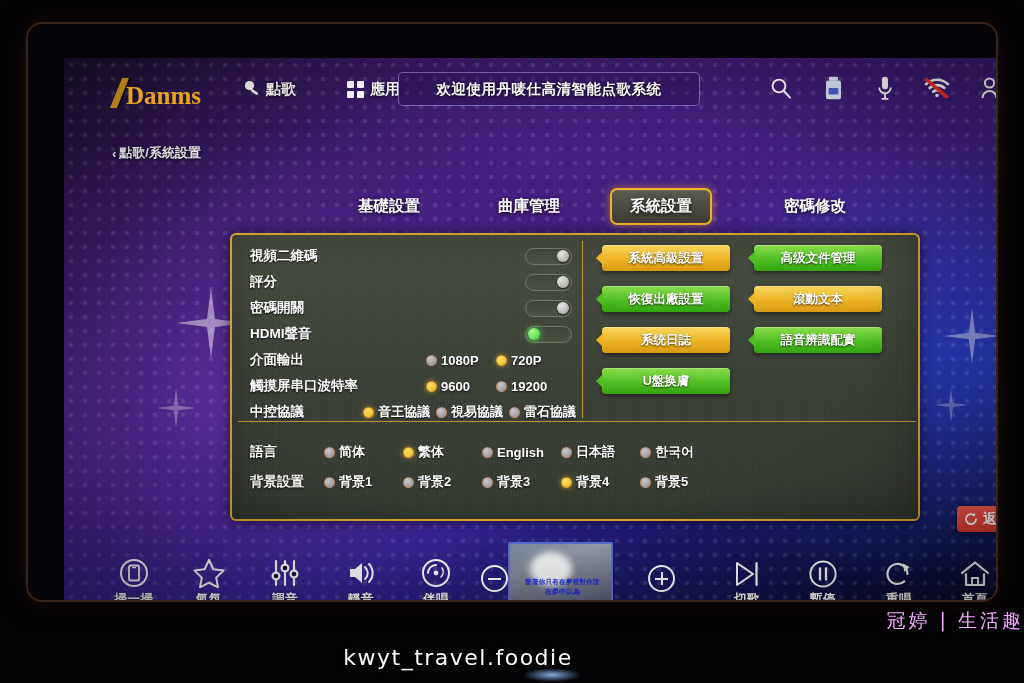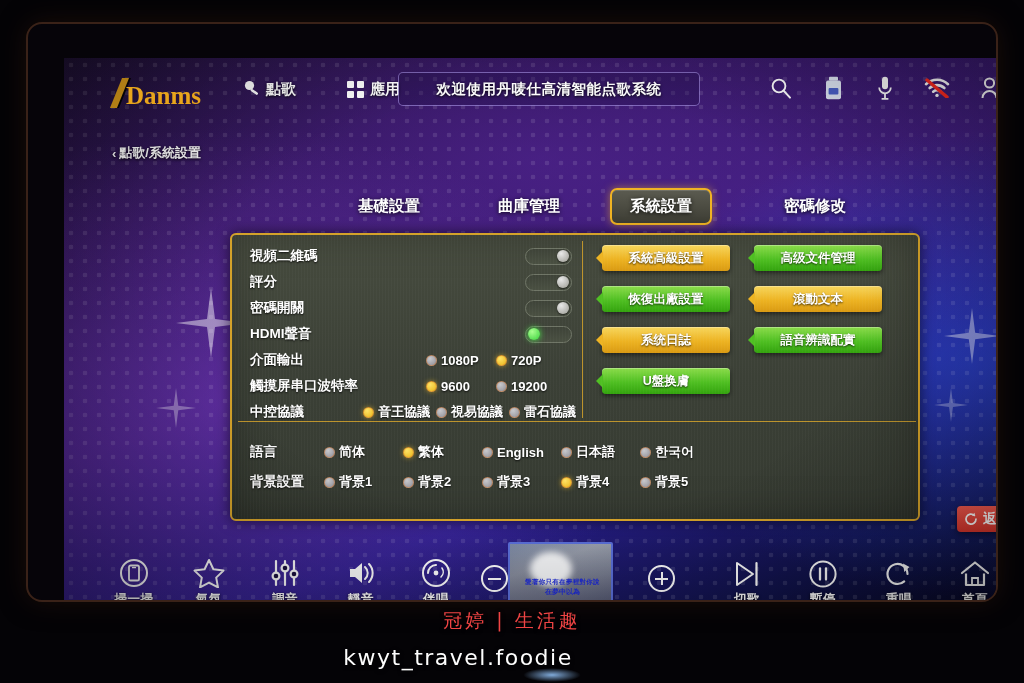--- a/index.html
+++ b/index.html
@@ -251,22 +251,22 @@
 
   .circbtn {
     position:absolute; bottom:22px; width:27px; height:27px; border-radius:50%;
     border:2px solid #fff; display:flex; align-items:center; justify-content:center;
     cursor:pointer;
   }
   .circbtn .bar { background:#fff; position:absolute; }
 
   
   #wm1 {
-    position:absolute; left:0; top:608px; width:1024px; text-align:center;
-    color:#ef4444; font-size:19px; letter-spacing:3px;
+    position:absolute; left:0; top:608px; width:1024px; text-align:right;
+    color:#f0abfc; font-size:19px; letter-spacing:3px;
     font-family:"DejaVu Sans", sans-serif;
     text-shadow:0 1px 4px rgba(0,0,0,.9);
   }
   #wm2 {
     position:absolute; left:0; top:645px; width:916px; text-align:center;
     color:#fdfdfd; font-size:22px; letter-spacing:1.5px;
     font-family:"DejaVu Sans", sans-serif;
     text-shadow:0 1px 4px rgba(0,0,0,.9);
   }
   #glow {

